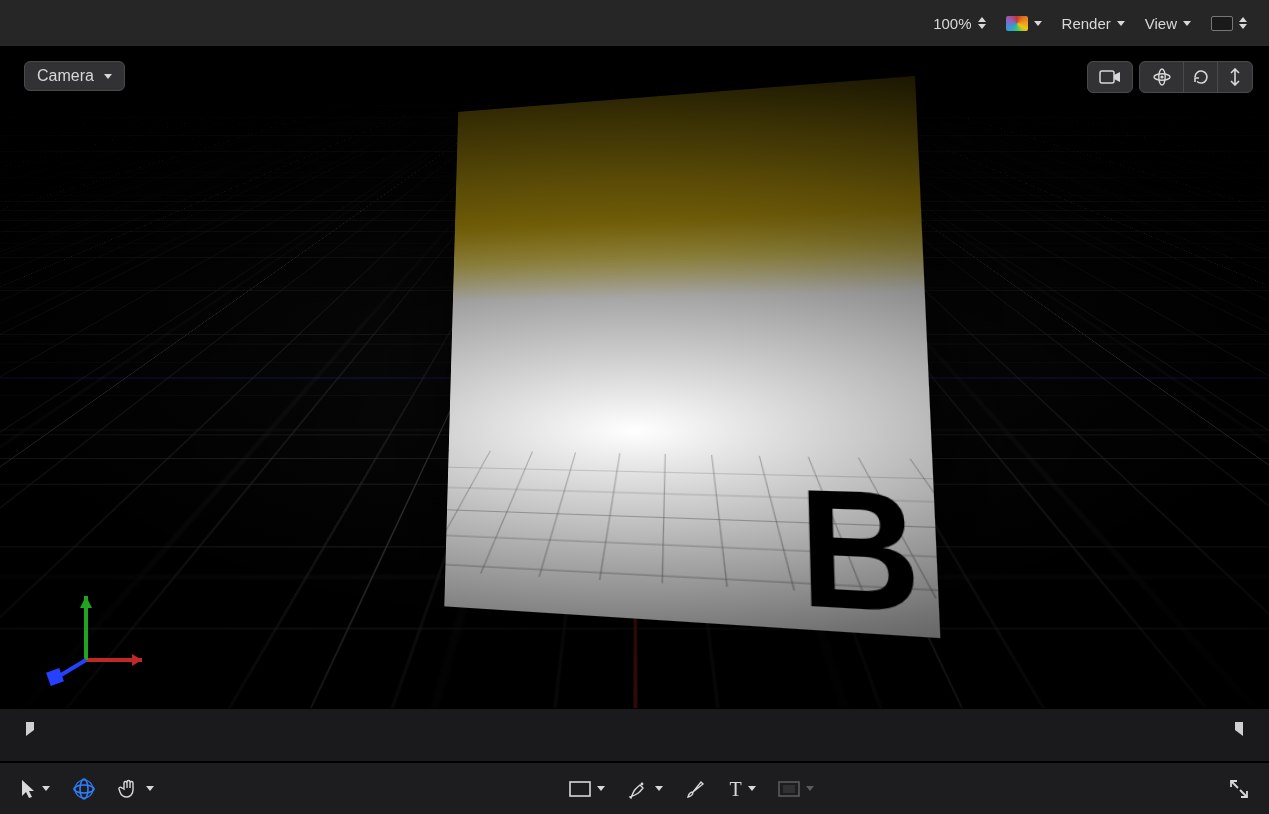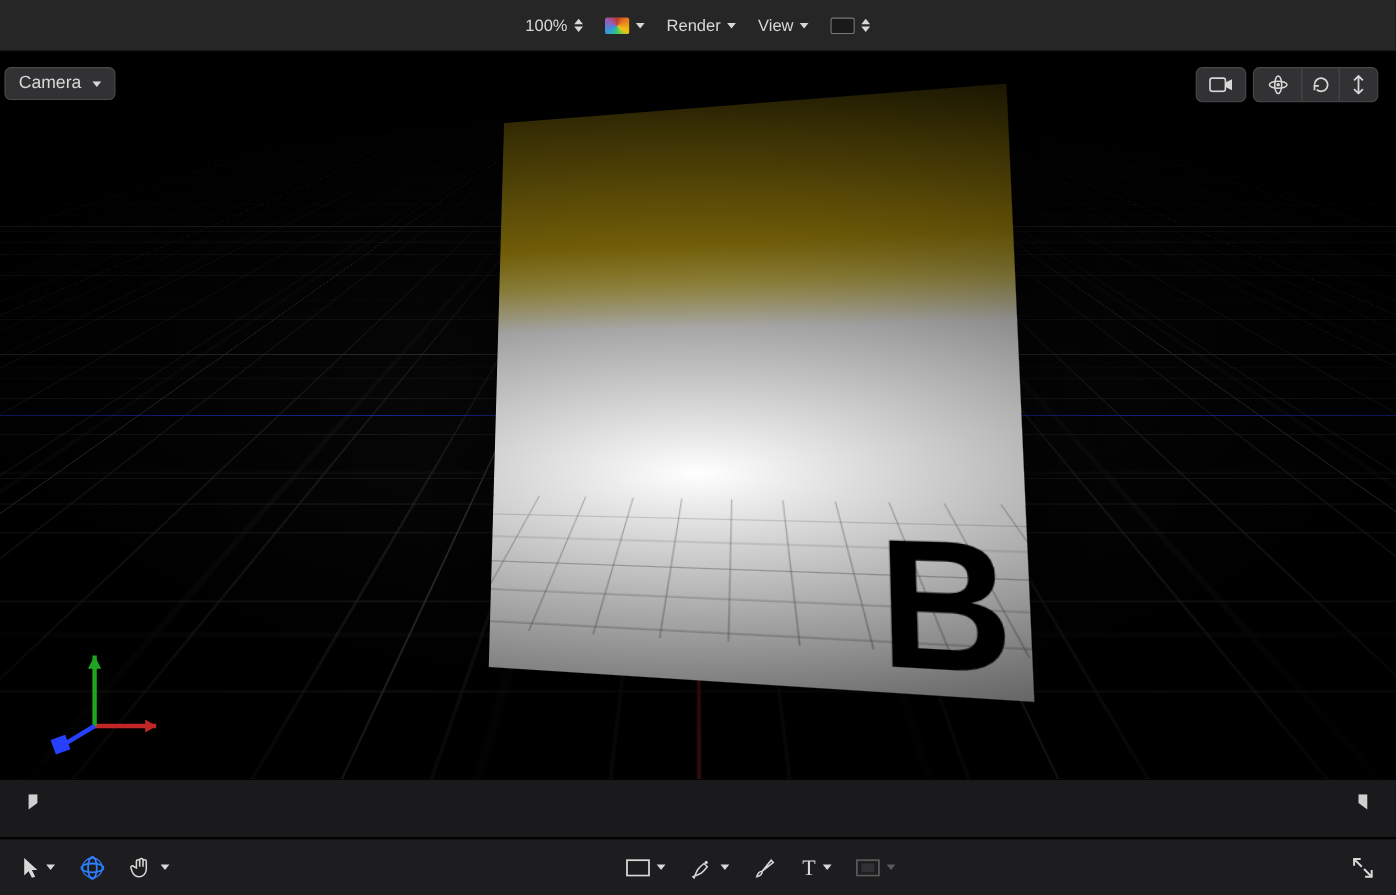--- a/index.html
+++ b/index.html
@@ -15,21 +15,21 @@
     --grid-line-strong:#525252;
     --x-axis:#c02828;
     --z-axis:#2540ff;
   }
   *{box-sizing:border-box;font-family:"Helvetica Neue",Helvetica,Arial,sans-serif;}
   html,body{margin:0;padding:0;width:1269px;height:814px;overflow:hidden;background:var(--bg);}
   .app{position:relative;width:1269px;height:814px;background:var(--bg);color:var(--text);}
 
   
   .top-toolbar{position:absolute;top:0;left:0;right:0;height:47px;background:var(--toolbar-top);
-    border-bottom:1px solid #000;display:flex;align-items:center;justify-content:center;
+    border-bottom:1px solid #000;display:flex;align-items:center;justify-content:flex-end;
     padding:0 14px;gap:4px;font-size:15px;}
   .top-toolbar .tb-item{display:flex;align-items:center;gap:6px;padding:4px 8px;color:var(--text);
     border-radius:4px;cursor:default;white-space:nowrap;}
   .chev{display:inline-block;width:0;height:0;}
   .chev-down{border-left:4px solid transparent;border-right:4px solid transparent;border-top:5px solid currentColor;}
   .chev-up{border-left:4px solid transparent;border-right:4px solid transparent;border-bottom:5px solid currentColor;}
   .stepper{display:flex;flex-direction:column;gap:2px;}
   .color-chip{width:22px;height:15px;border-radius:2px;
     background:conic-gradient(#c0392b,#e67e22,#f1c40f,#2ecc71,#3498db,#9b59b6,#c0392b);}
   .well{width:22px;height:15px;border:1px solid #777;border-radius:2px;background:#1a1a1a;}
@@ -76,21 +76,21 @@
   .plate-top{position:absolute;top:0;left:0;right:0;height:56%;
     background:linear-gradient(#f7cf15 0%,#f8ce13 45%,#fce668 58%,#ffffff 72%);}
   .plate-grid{position:absolute;left:0;right:0;bottom:0;height:30%;
     background:
       linear-gradient(0deg,rgba(120,120,120,.55) 1px,transparent 1px),
       linear-gradient(90deg,rgba(120,120,120,.55) 1px,transparent 1px);
     background-size:46px 30px;transform:perspective(480px) rotateX(55deg);transform-origin:top;}
   .plate-letter{position:absolute;right:14px;bottom:-14px;font-weight:800;font-size:150px;font-family:Arial,Helvetica,sans-serif;color:#000;}
 
   
-  .camera-btn{position:absolute;top:14px;left:4px;height:30px;padding:0 12px;
+  .camera-btn{position:absolute;top:14px;left:24px;height:30px;padding:0 12px;
     border:1px solid var(--border);background:var(--btn-bg);border-radius:6px;
     display:flex;align-items:center;gap:10px;font-size:16px;color:var(--text);}
   
   
   .view-tools{position:absolute;top:14px;right:16px;display:flex;gap:6px;align-items:center;}
   .tool-seg{display:flex;border:1px solid var(--border);border-radius:6px;overflow:hidden;background:var(--btn-bg);}
   .tool-btn{width:44px;height:30px;display:flex;align-items:center;justify-content:center;color:var(--text);
     border-right:1px solid var(--border);}
   .tool-btn:last-child{border-right:none;}
   .tool-btn.narrow{width:34px;}

